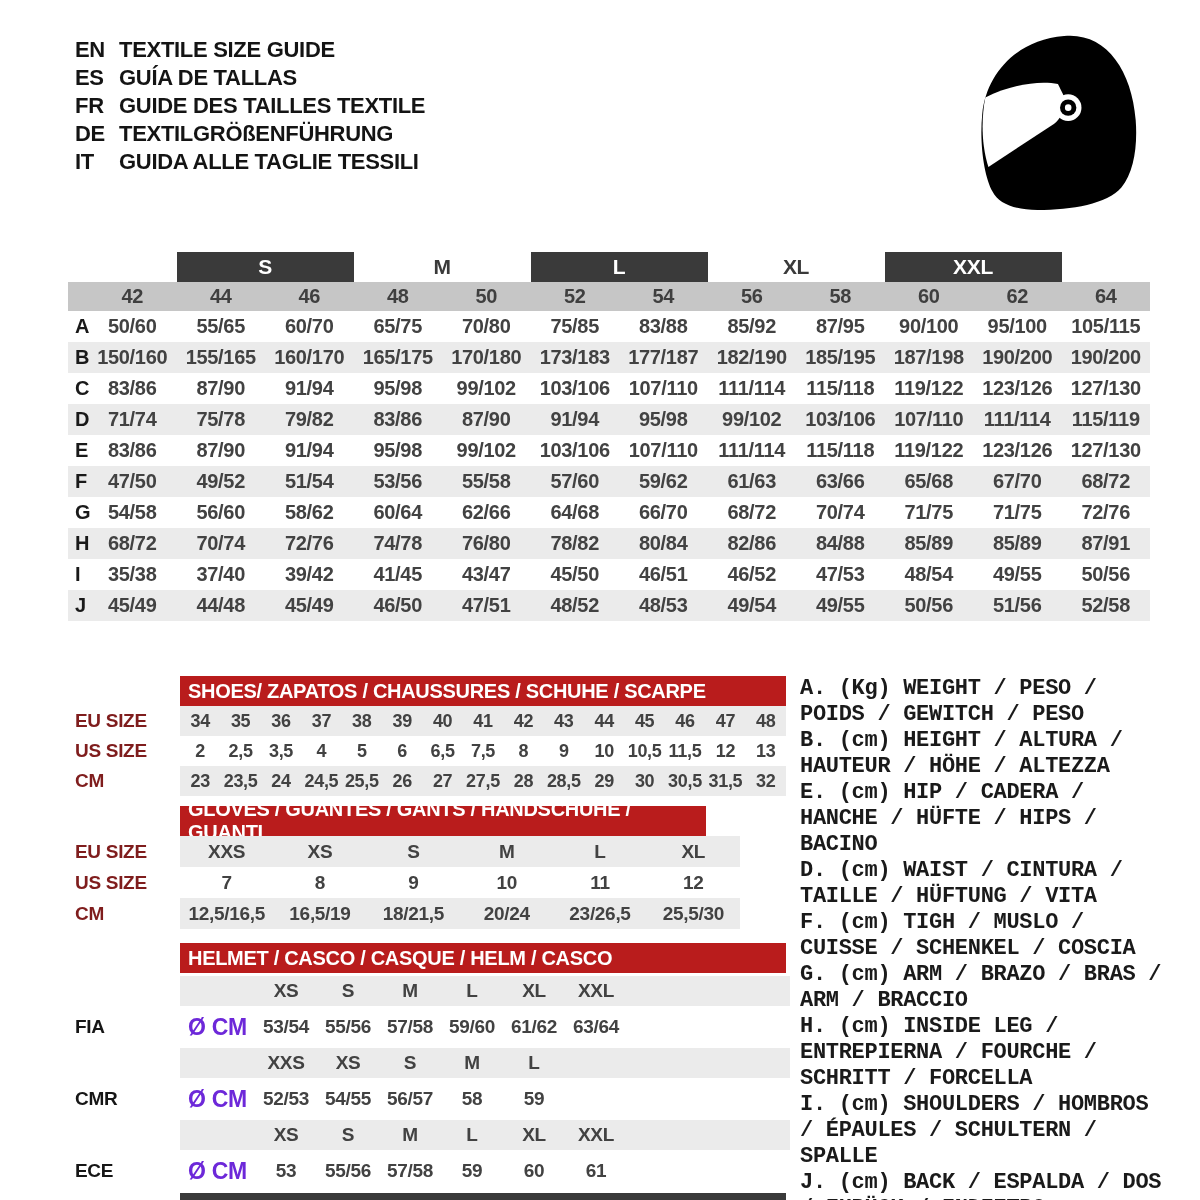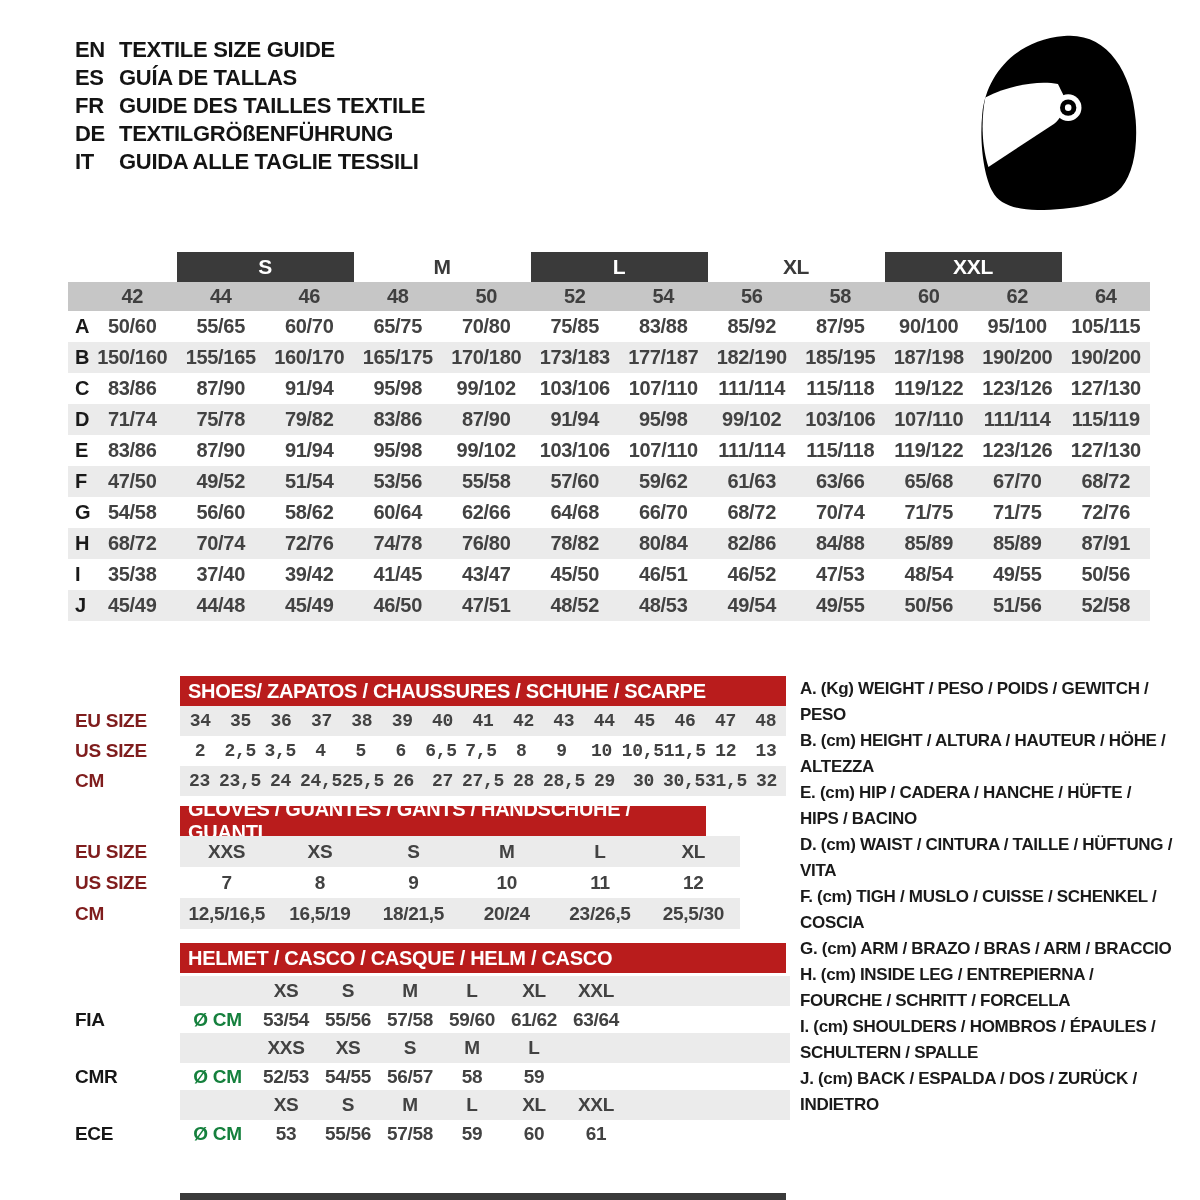--- a/index.html
+++ b/index.html
@@ -34,43 +34,43 @@
   .sec-bar { margin-left:112px; height:30px; background:#b91c1c; color:#ffffff; font-size:20px;
              display:flex; align-items:center; padding-left:8px; box-sizing:border-box; }
   .slabel { display:flex; align-items:center; padding-left:7px; font-size:19px; color:#7f1d1d; }
 
   
   .shoes { position:absolute; left:68px; top:676px; width:1082px; }
   .shoes .sec-bar { width:606px; }
   .srow { display:grid; grid-template-columns:112px 606px; height:30px; }
   .shoes .rows3 > div.srow:nth-of-type(odd) .vals { background:#ebebeb; }
   .shoes .vals { display:grid; grid-template-columns:repeat(15,1fr); }
-  .shoes .vcell { display:flex; align-items:center; justify-content:center; font-size:18px; color:#424242;font-family:Liberation Mono, monospace; }
+  .shoes .vcell { display:flex; align-items:center; justify-content:center; font-size:18px; color:#424242; }
 
   
   .gloves { position:absolute; left:68px; top:806px; width:1082px; }
   .gloves .sec-bar { width:526px; }
   .grow { display:grid; grid-template-columns:112px 560px; height:31px; }
   .gloves .rows3 > div.grow:nth-of-type(odd) .vals { background:#ebebeb; }
   .gloves .vals { display:grid; grid-template-columns:repeat(6,1fr); }
   .gloves .vcell { display:flex; align-items:center; justify-content:center; font-size:19px; color:#424242; }
 
   
   .helmet-tbl { position:absolute; left:68px; top:943px; width:722px; }
   .helmet-tbl .sec-bar { width:606px; margin-bottom:3px; }
   .hrow { display:grid; grid-template-columns:112px 75px repeat(6,62px) 1fr; height:30px; }
-  .hrow.hvals { height:27px;text-align:center; }
+  .hrow.hvals { height:42px;text-align:center; }
   .hrow.hsizes { background:linear-gradient(#ebebeb,#ebebeb) no-repeat 112px 0; background-size:610px 100%; }
   .hcell { display:flex; align-items:center; justify-content:center; font-size:19px; color:#424242; }
   .hstd  { display:flex; align-items:center; padding-left:7px; font-size:19px; color:#161616; }
-  .hunit { display:flex; align-items:center; justify-content:center; font-size:19px; color:#15803d; }
+  .hunit { display:flex; align-items:center; justify-content:center; font-size:23px; color:#6d28d9; }
 
   
   .legend { position:absolute; left:800px; top:676px; width:374px; }
-  .legend-item { font-size:17px; line-height:26px; color:#1a1a1a; }
+  .legend-item { font-size:22px; line-height:26px; color:#1a1a1a;font-family:Liberation Mono, monospace; }
 
   
   .cut-bar { position:absolute; left:180px; top:1193px; width:606px; height:7px; background:#3a3a3a; }
 </style>
 </head>
 <body>
 
 <div class="page">
 
   <div class="lang">

